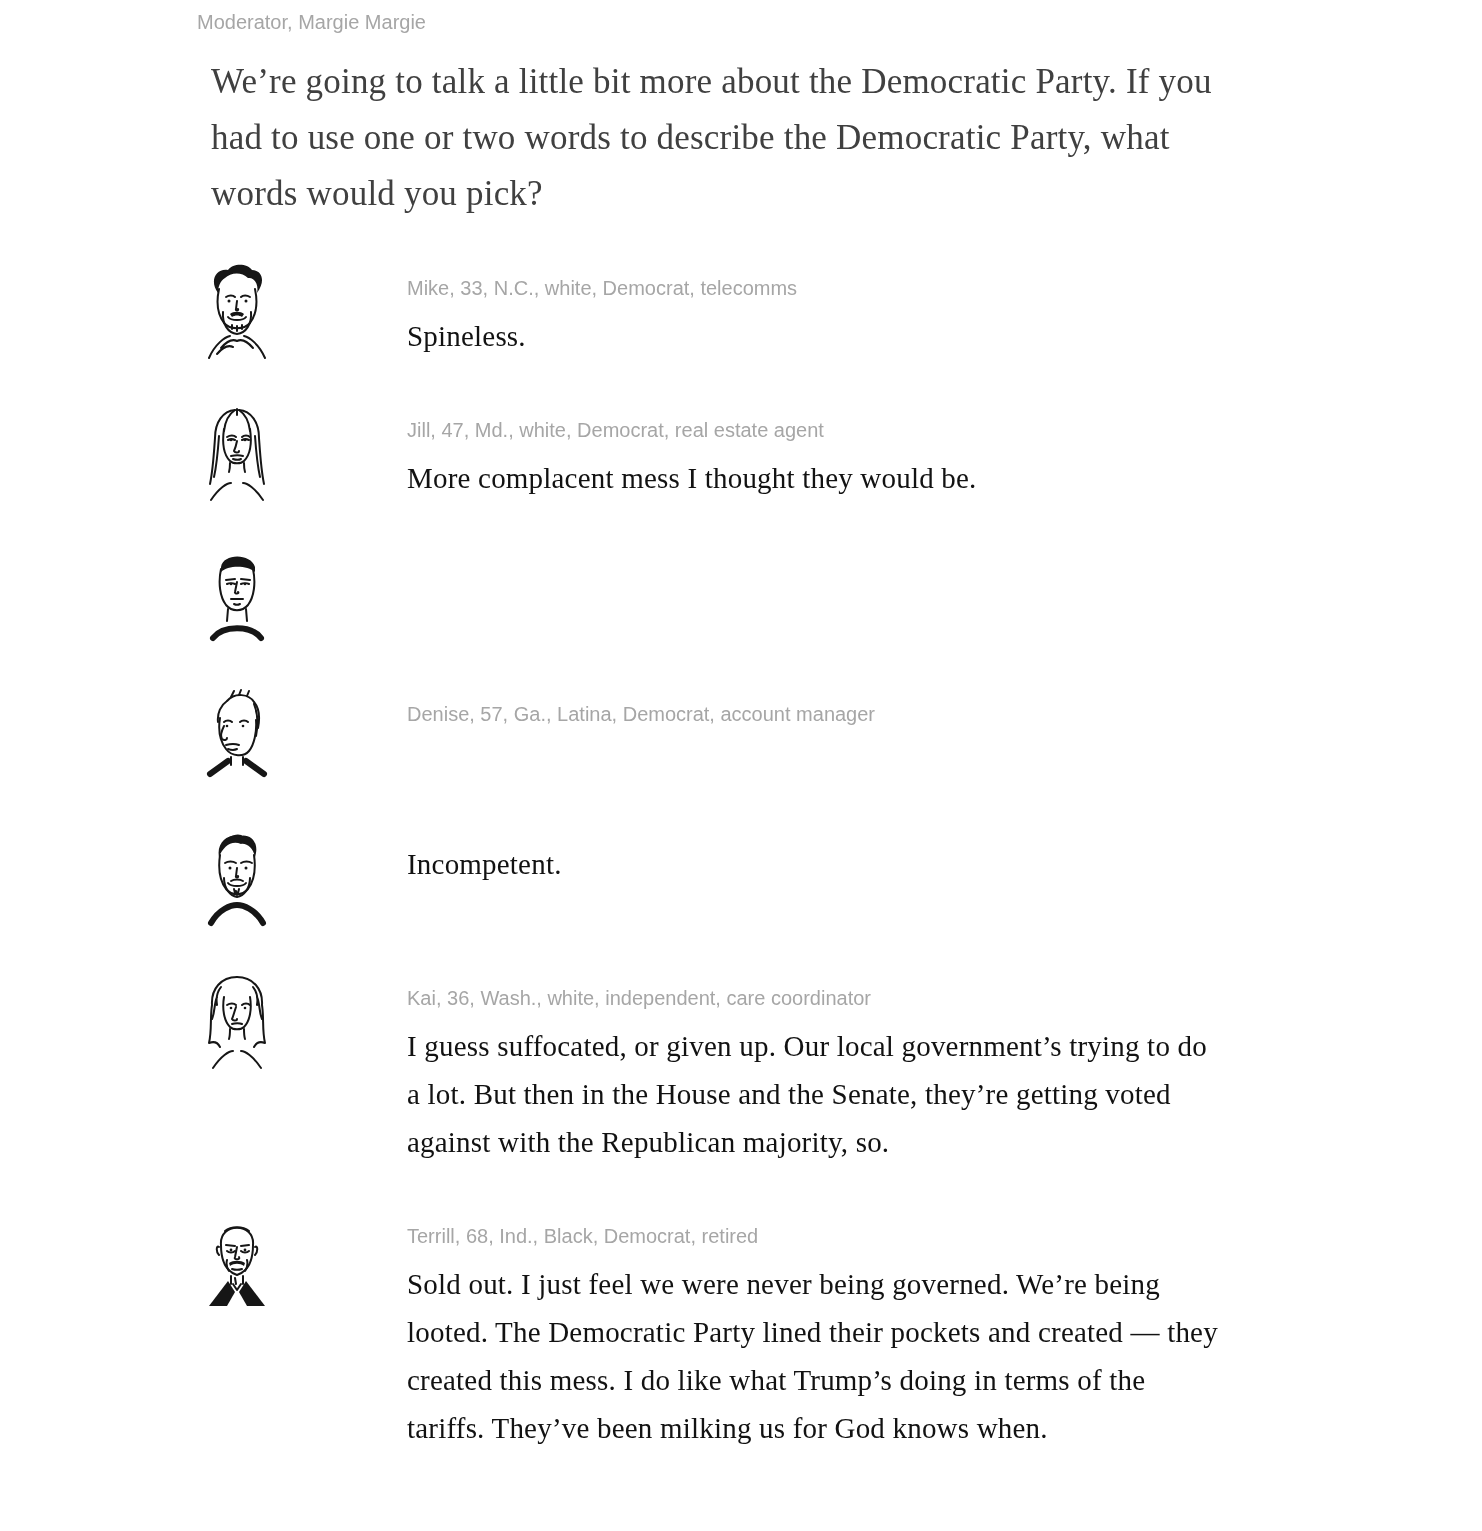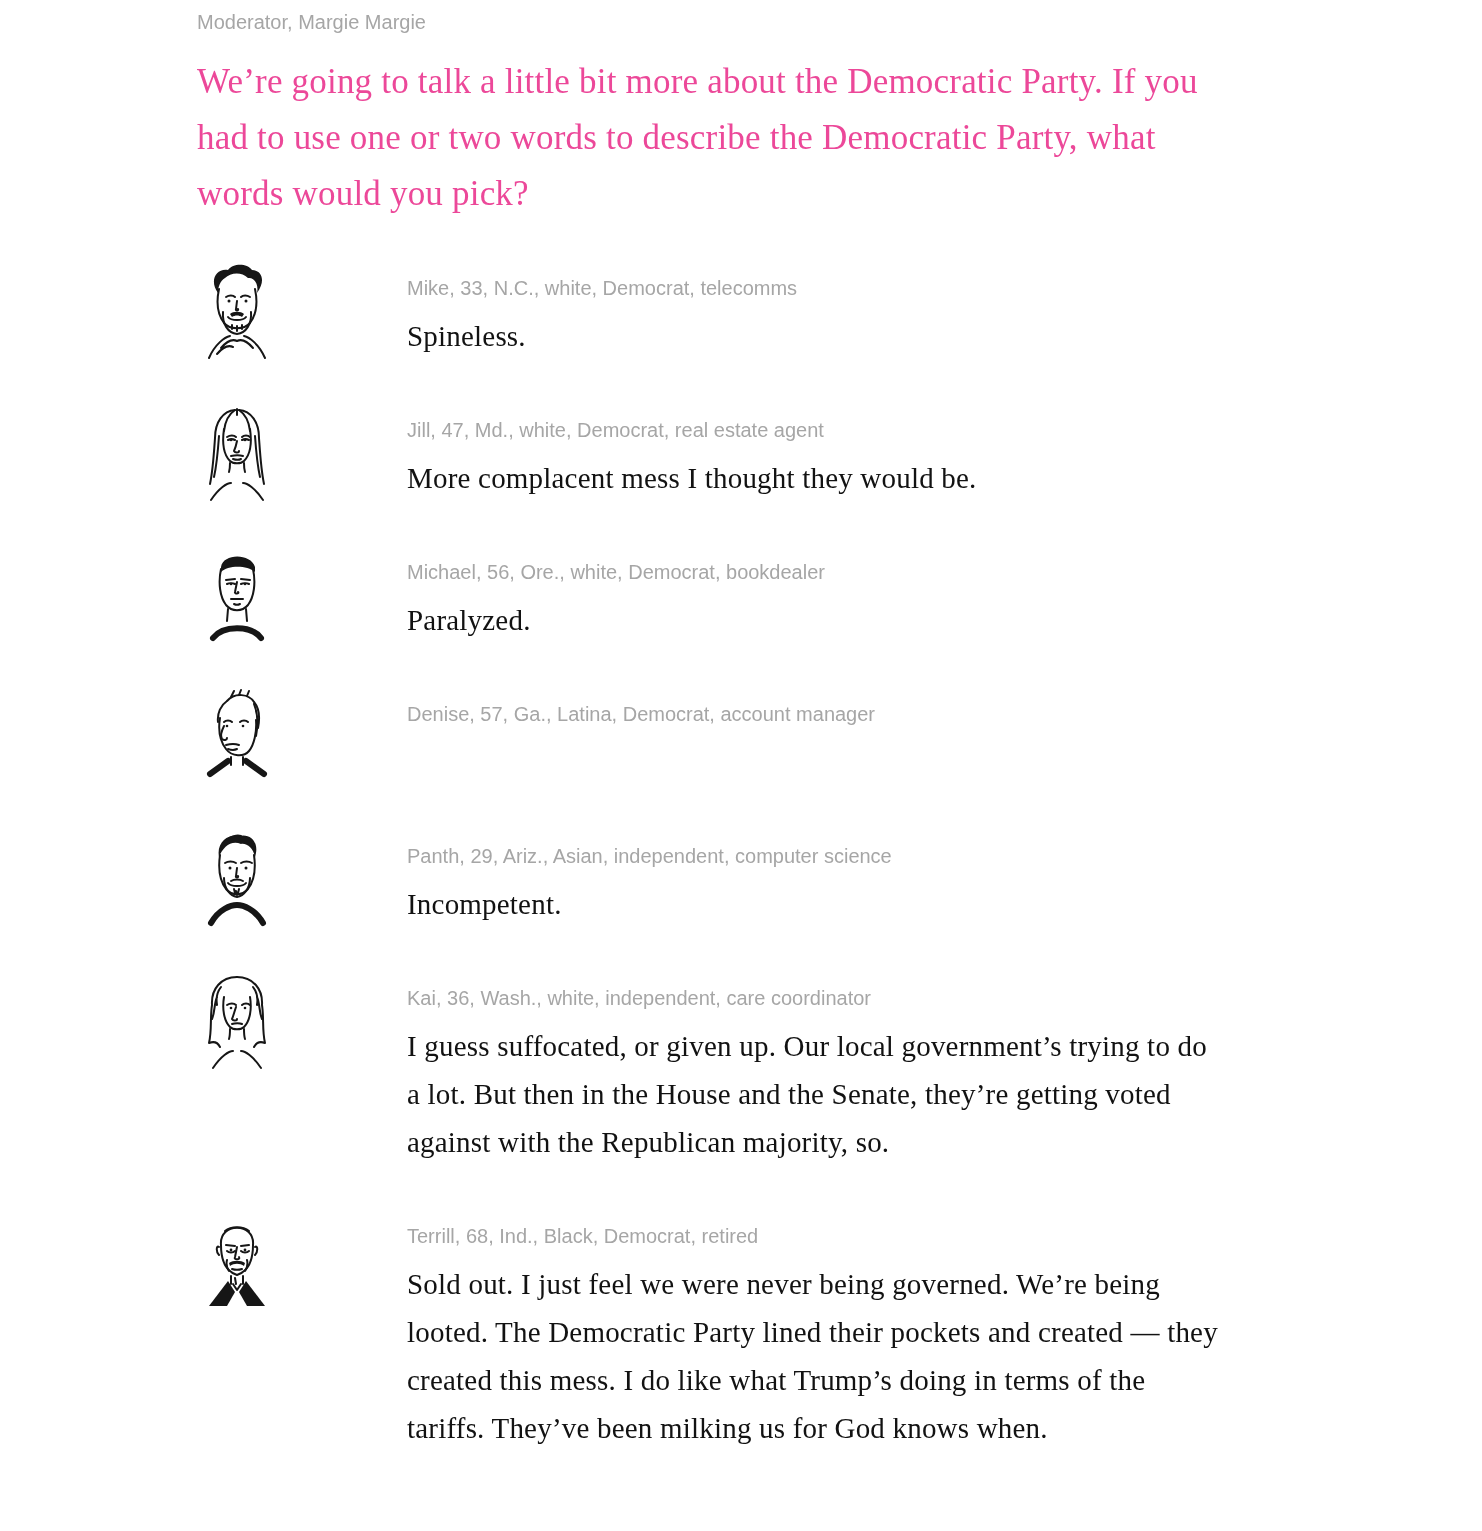--- a/index.html
+++ b/index.html
@@ -25,23 +25,23 @@
     line-height: 1.2;
     color: #a6a6a6;
     margin: 0 0 20px 0;
   }
   .question {
     font-family: "Liberation Serif", "DejaVu Serif", serif;
     font-weight: normal;
     font-size: 35px;
     line-height: 56px;
     letter-spacing: 0.2px;
-    color: #ec4899;
+    color: #404040;
     max-width: 1025px;
-    margin: 0 0 40px 0;
+    margin: 0 0 40px 14px;
   }
   .entries {
     margin: 0;
     padding: 0;
   }
   .entry {
     display: flex;
     align-items: flex-start;
     margin-bottom: 44px;
   }
@@ -158,24 +158,20 @@
           <path class="sketch" d="M29,34 L38,33 M44,33 L53,34" stroke-width="2.6"></path>
           <path class="sketch" d="M30,38 C32,37 36,37 38,38 M44,38 C46,37 50,37 52,38"></path>
           <circle class="sketch-fill" cx="34" cy="38" r="1.3"></circle>
           <circle class="sketch-fill" cx="48" cy="38" r="1.3"></circle>
           <path class="sketch" d="M40,36 L38,46 C37,48 43,48 41,46"></path>
           <path class="sketch" d="M34,53 L46,53 M37,58 C39,59 41,59 43,58"></path>
           <path class="sketch" d="M31,63 L30,75 M49,63 L50,75"></path>
           <path class="sketch-thick" d="M16,92 C26,79 54,79 64,92" stroke-width="9"></path>
         </svg>
       </div>
-      <div class="entry-body">
-        <p class="speaker-meta">Michael, 56, Ore., white, Democrat, bookdealer</p>
-        <p class="speaker-quote">Paralyzed.</p>
-      </div>
     </article>
 
     <article class="entry">
       <div class="avatar">
         <svg viewBox="0 0 80 98" aria-hidden="true">
           <path class="sketch" d="M30,13 C38,4 52,6 57,14 C62,20 63,30 61,40 M30,13 C24,17 20,25 21,34"></path>
           <path class="sketch" d="M34,9 L37,3 M42,7 L44,2 M50,8 L52,3"></path>
           <path class="sketch" d="M57,16 C61,26 61,38 59,48"></path>
           <path class="sketch" d="M23,30 C21,42 23,53 29,61 C35,69 47,69 52,63 C57,57 60,44 59,32"></path>
           <path class="sketch" d="M27,34 C29,32 33,32 35,34 M43,34 C45,32 49,32 51,34"></path>
@@ -202,21 +198,20 @@
           <path class="sketch" d="M28,33 C31,31 36,31 39,33 M44,33 C47,31 52,31 55,33" stroke-width="2.6"></path>
           <circle class="sketch-fill" cx="33" cy="38" r="1.5"></circle>
           <circle class="sketch-fill" cx="49" cy="38" r="1.5"></circle>
           <path class="sketch" d="M40,38 L39,46 C38,48 42,48 41,46"></path>
           <path class="sketch" d="M27,48 C27,58 33,66 40,67 C47,66 53,58 53,48 M31,53 C34,57 46,57 49,53"></path>
           <path class="sketch" d="M34,51 C37,49 43,49 46,51 M37,59 L38,63 M42,59 L41,63 M39,61 L40,65"></path>
           <path class="sketch-thick" d="M14,93 C22,79 34,75 40,75 C46,75 58,79 66,93" stroke-width="7"></path>
         </svg>
       </div>
       <div class="entry-body">
-        <p class="speaker-meta">Panth, 29, Ariz., Asian, independent, computer science</p>
         <p class="speaker-quote">Incompetent.</p>
       </div>
     </article>
 
     <article class="entry">
       <div class="avatar">
         <svg viewBox="0 0 80 98" aria-hidden="true">
           <path class="sketch" d="M40,5 C24,5 14,17 15,33 C13,45 15,59 12,71 C17,69 21,71 23,75"></path>
           <path class="sketch" d="M40,5 C56,5 66,17 65,33 C67,45 65,59 68,71 C63,69 59,71 57,75"></path>
           <path class="sketch" d="M20,25 C17,32 18,40 15,47 M60,25 C63,32 62,40 65,47 M24,15 C20,20 19,27 20,33 M56,15 C60,20 61,27 60,33"></path>

